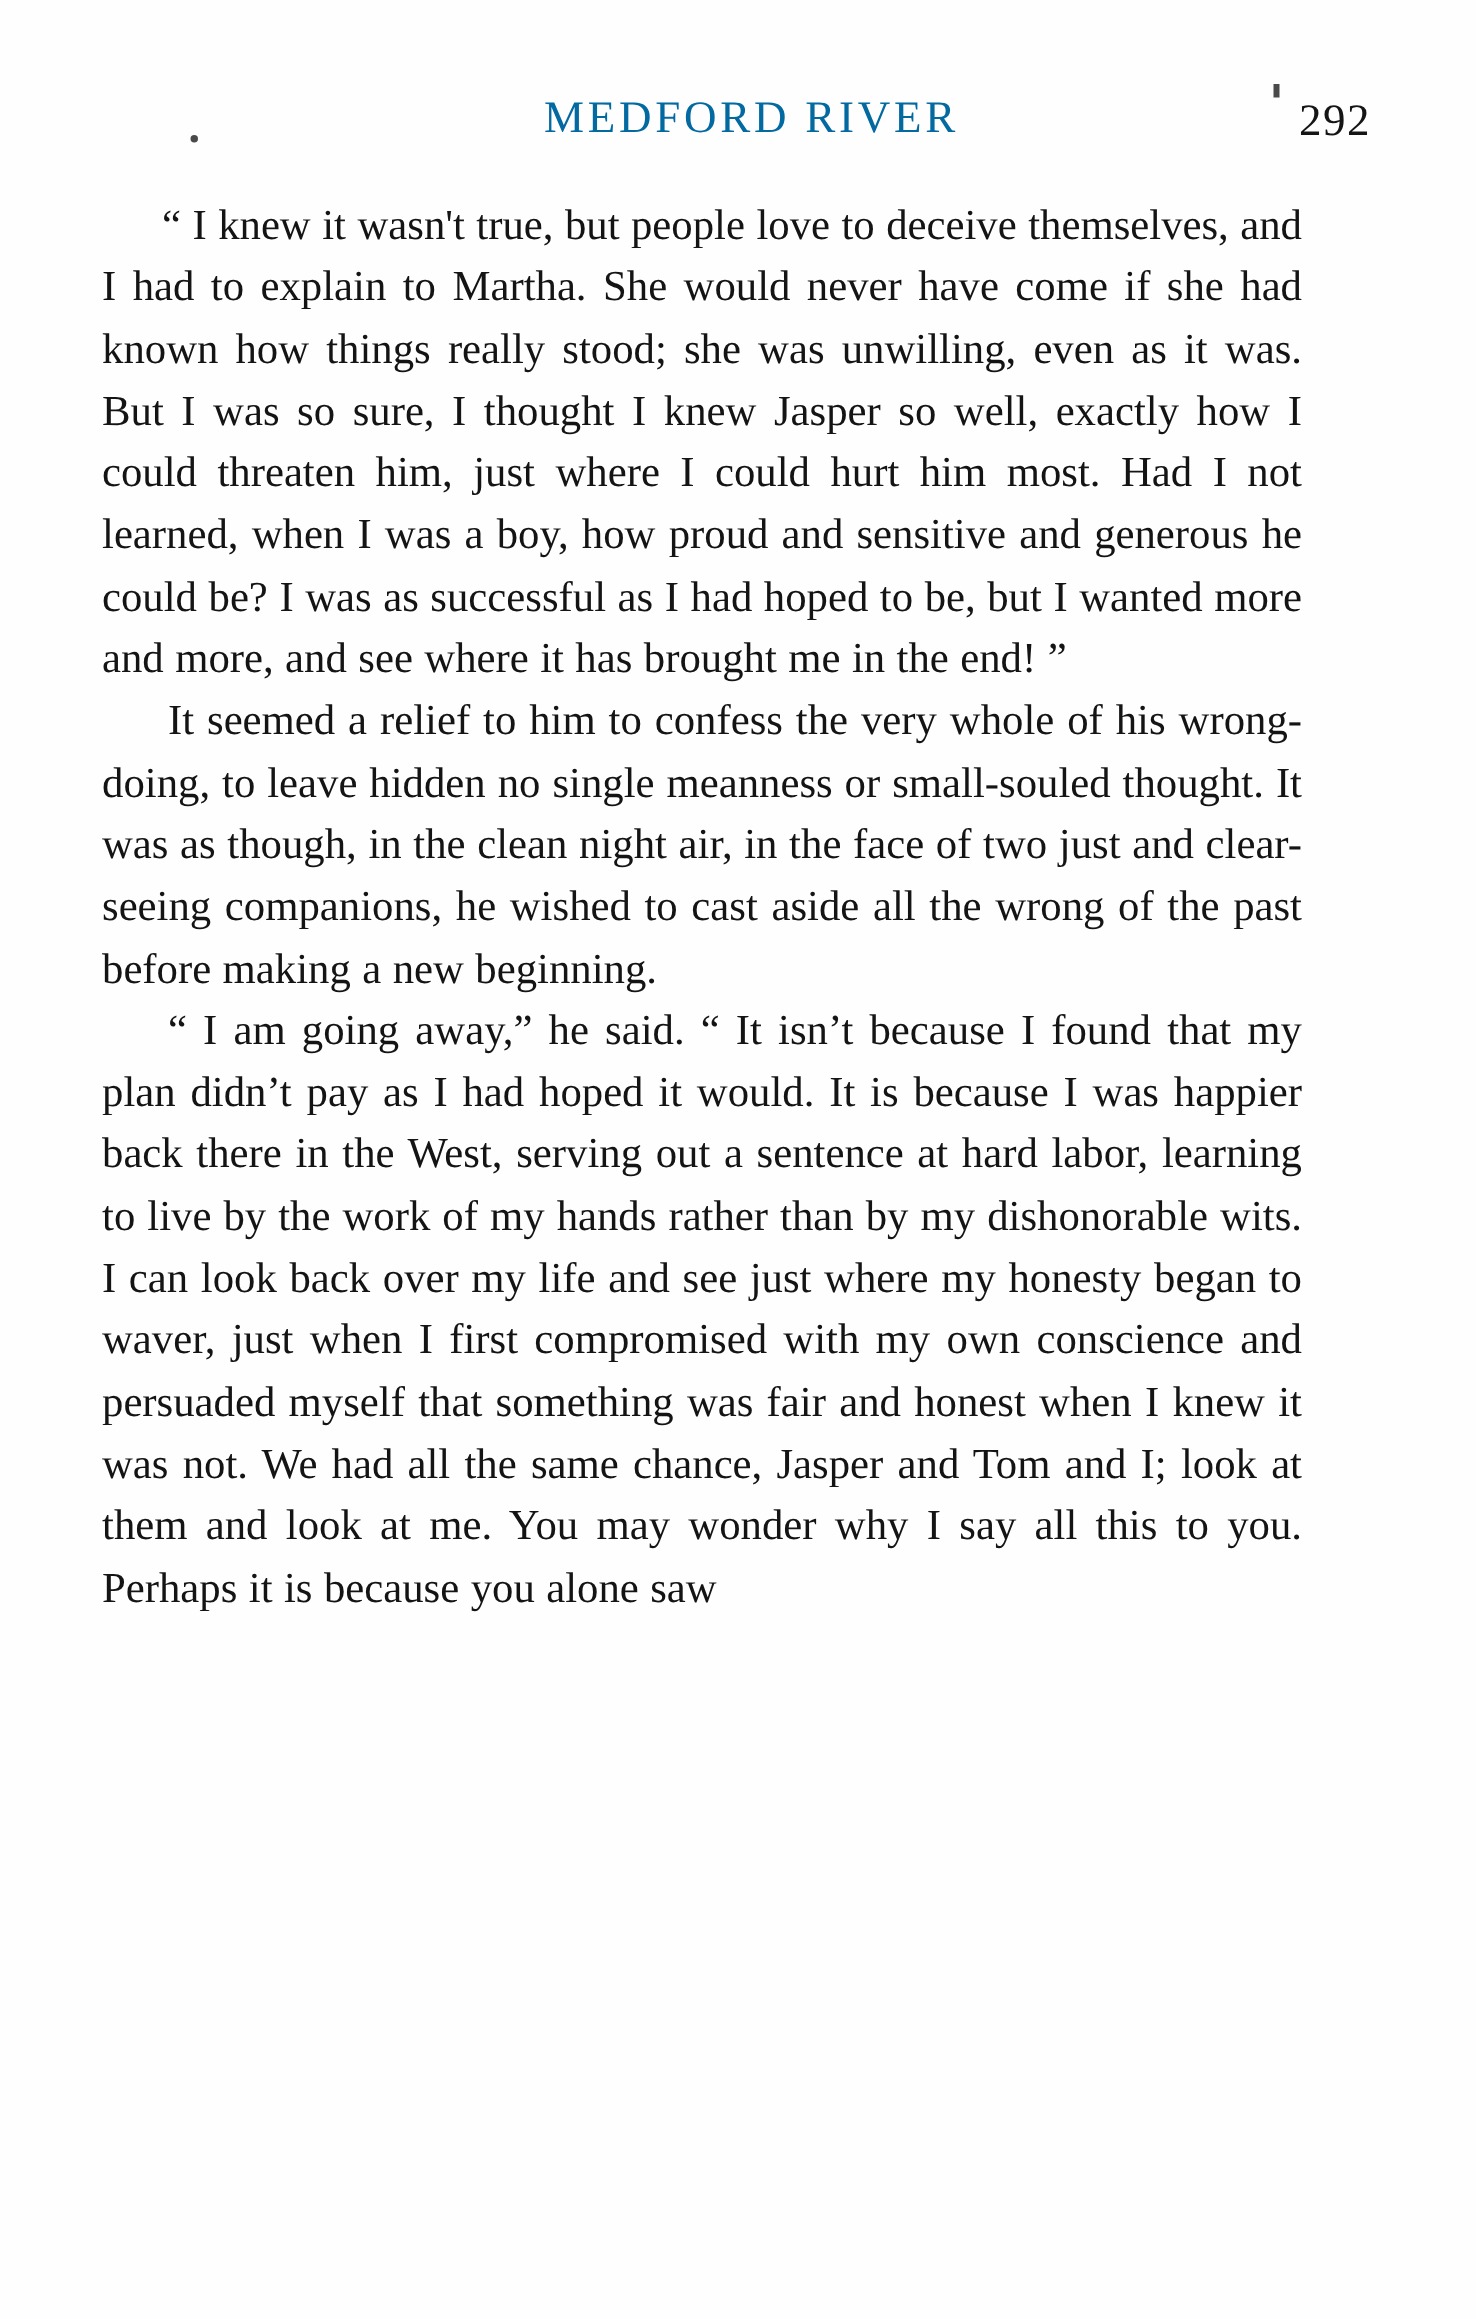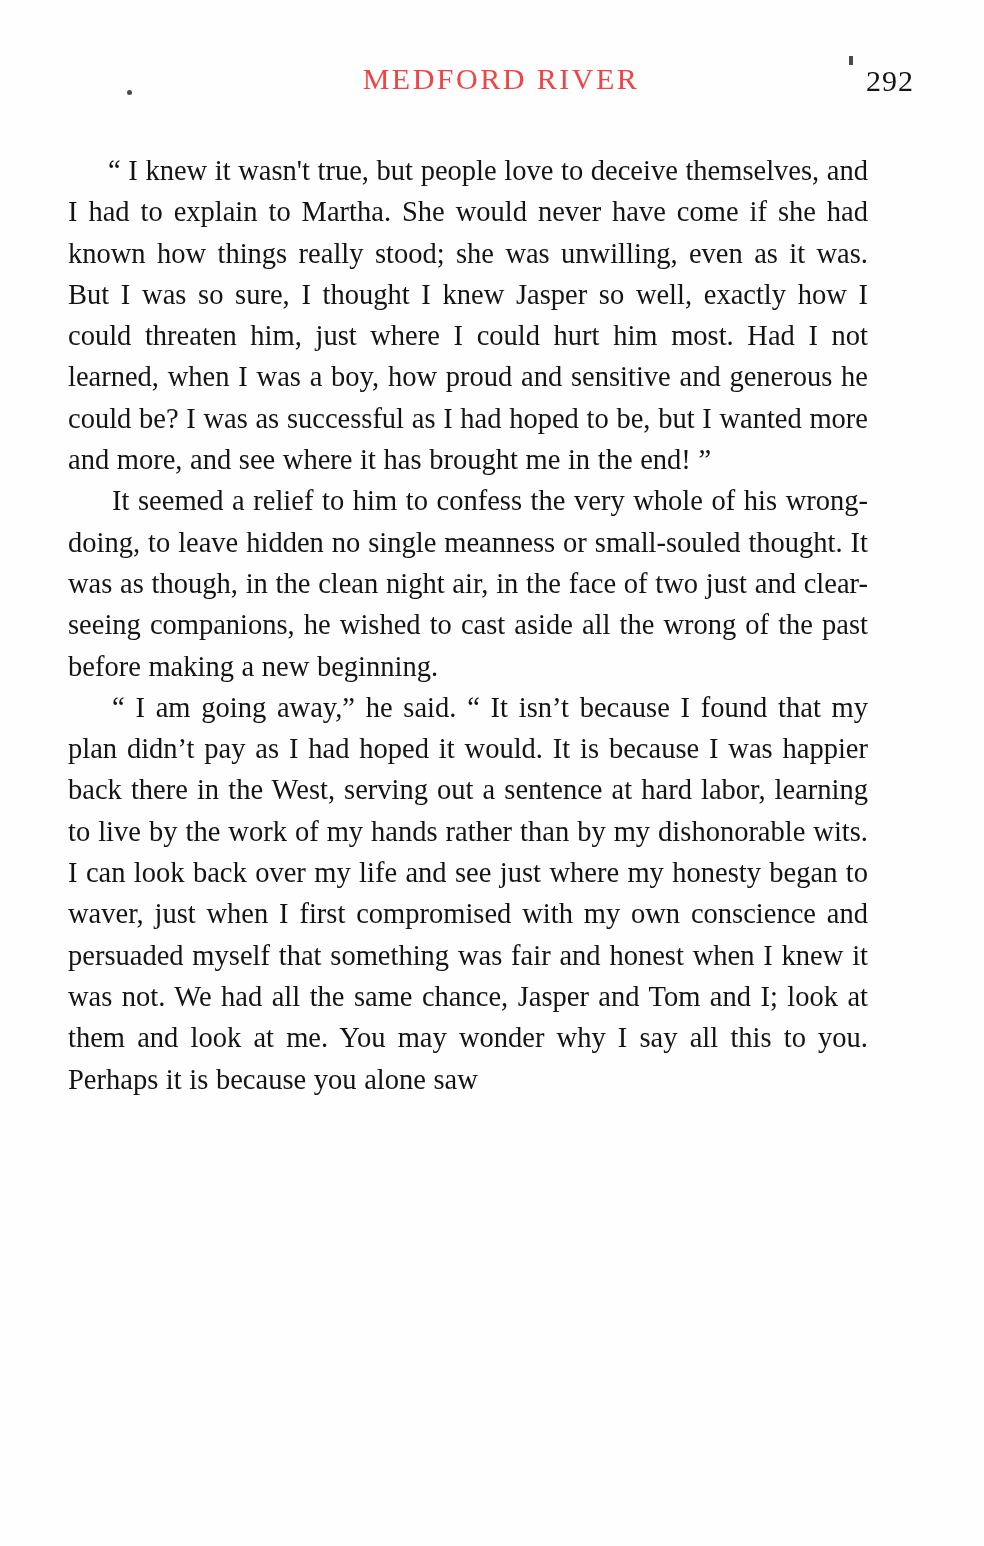--- a/index.html
+++ b/index.html
@@ -23,21 +23,21 @@
     right: 70px;
     height: 48px;
   }
   .running-head {
     position: absolute;
     left: 0;
     right: 0;
     text-align: center;
     font-size: 30px;
     letter-spacing: 2.5px;
-    color: #ef4444;
+    color: #0369a1;
     font-weight: 400;
     padding-left: 18px;
   }
   .page-number {
     position: absolute;
     right: 0;
     top: 2px;
     font-size: 30px;
     letter-spacing: 1px;
     color: #151515;
@@ -57,21 +57,20 @@
     top: -6px;
     width: 4px;
     height: 9px;
     background: #4a4a4a;
   }
   .body-text {
     position: absolute;
     top: 130px;
     left: 68px;
     width: 800px;
-    margin-top: 20px;
   }
   p {
     margin: 0;
     font-size: 28.5px;
     line-height: 41.3px;
     text-align: justify;
     text-indent: 44px;
     color: #141414;
     word-spacing: 0.5px;
     -webkit-font-smoothing: antialiased;

